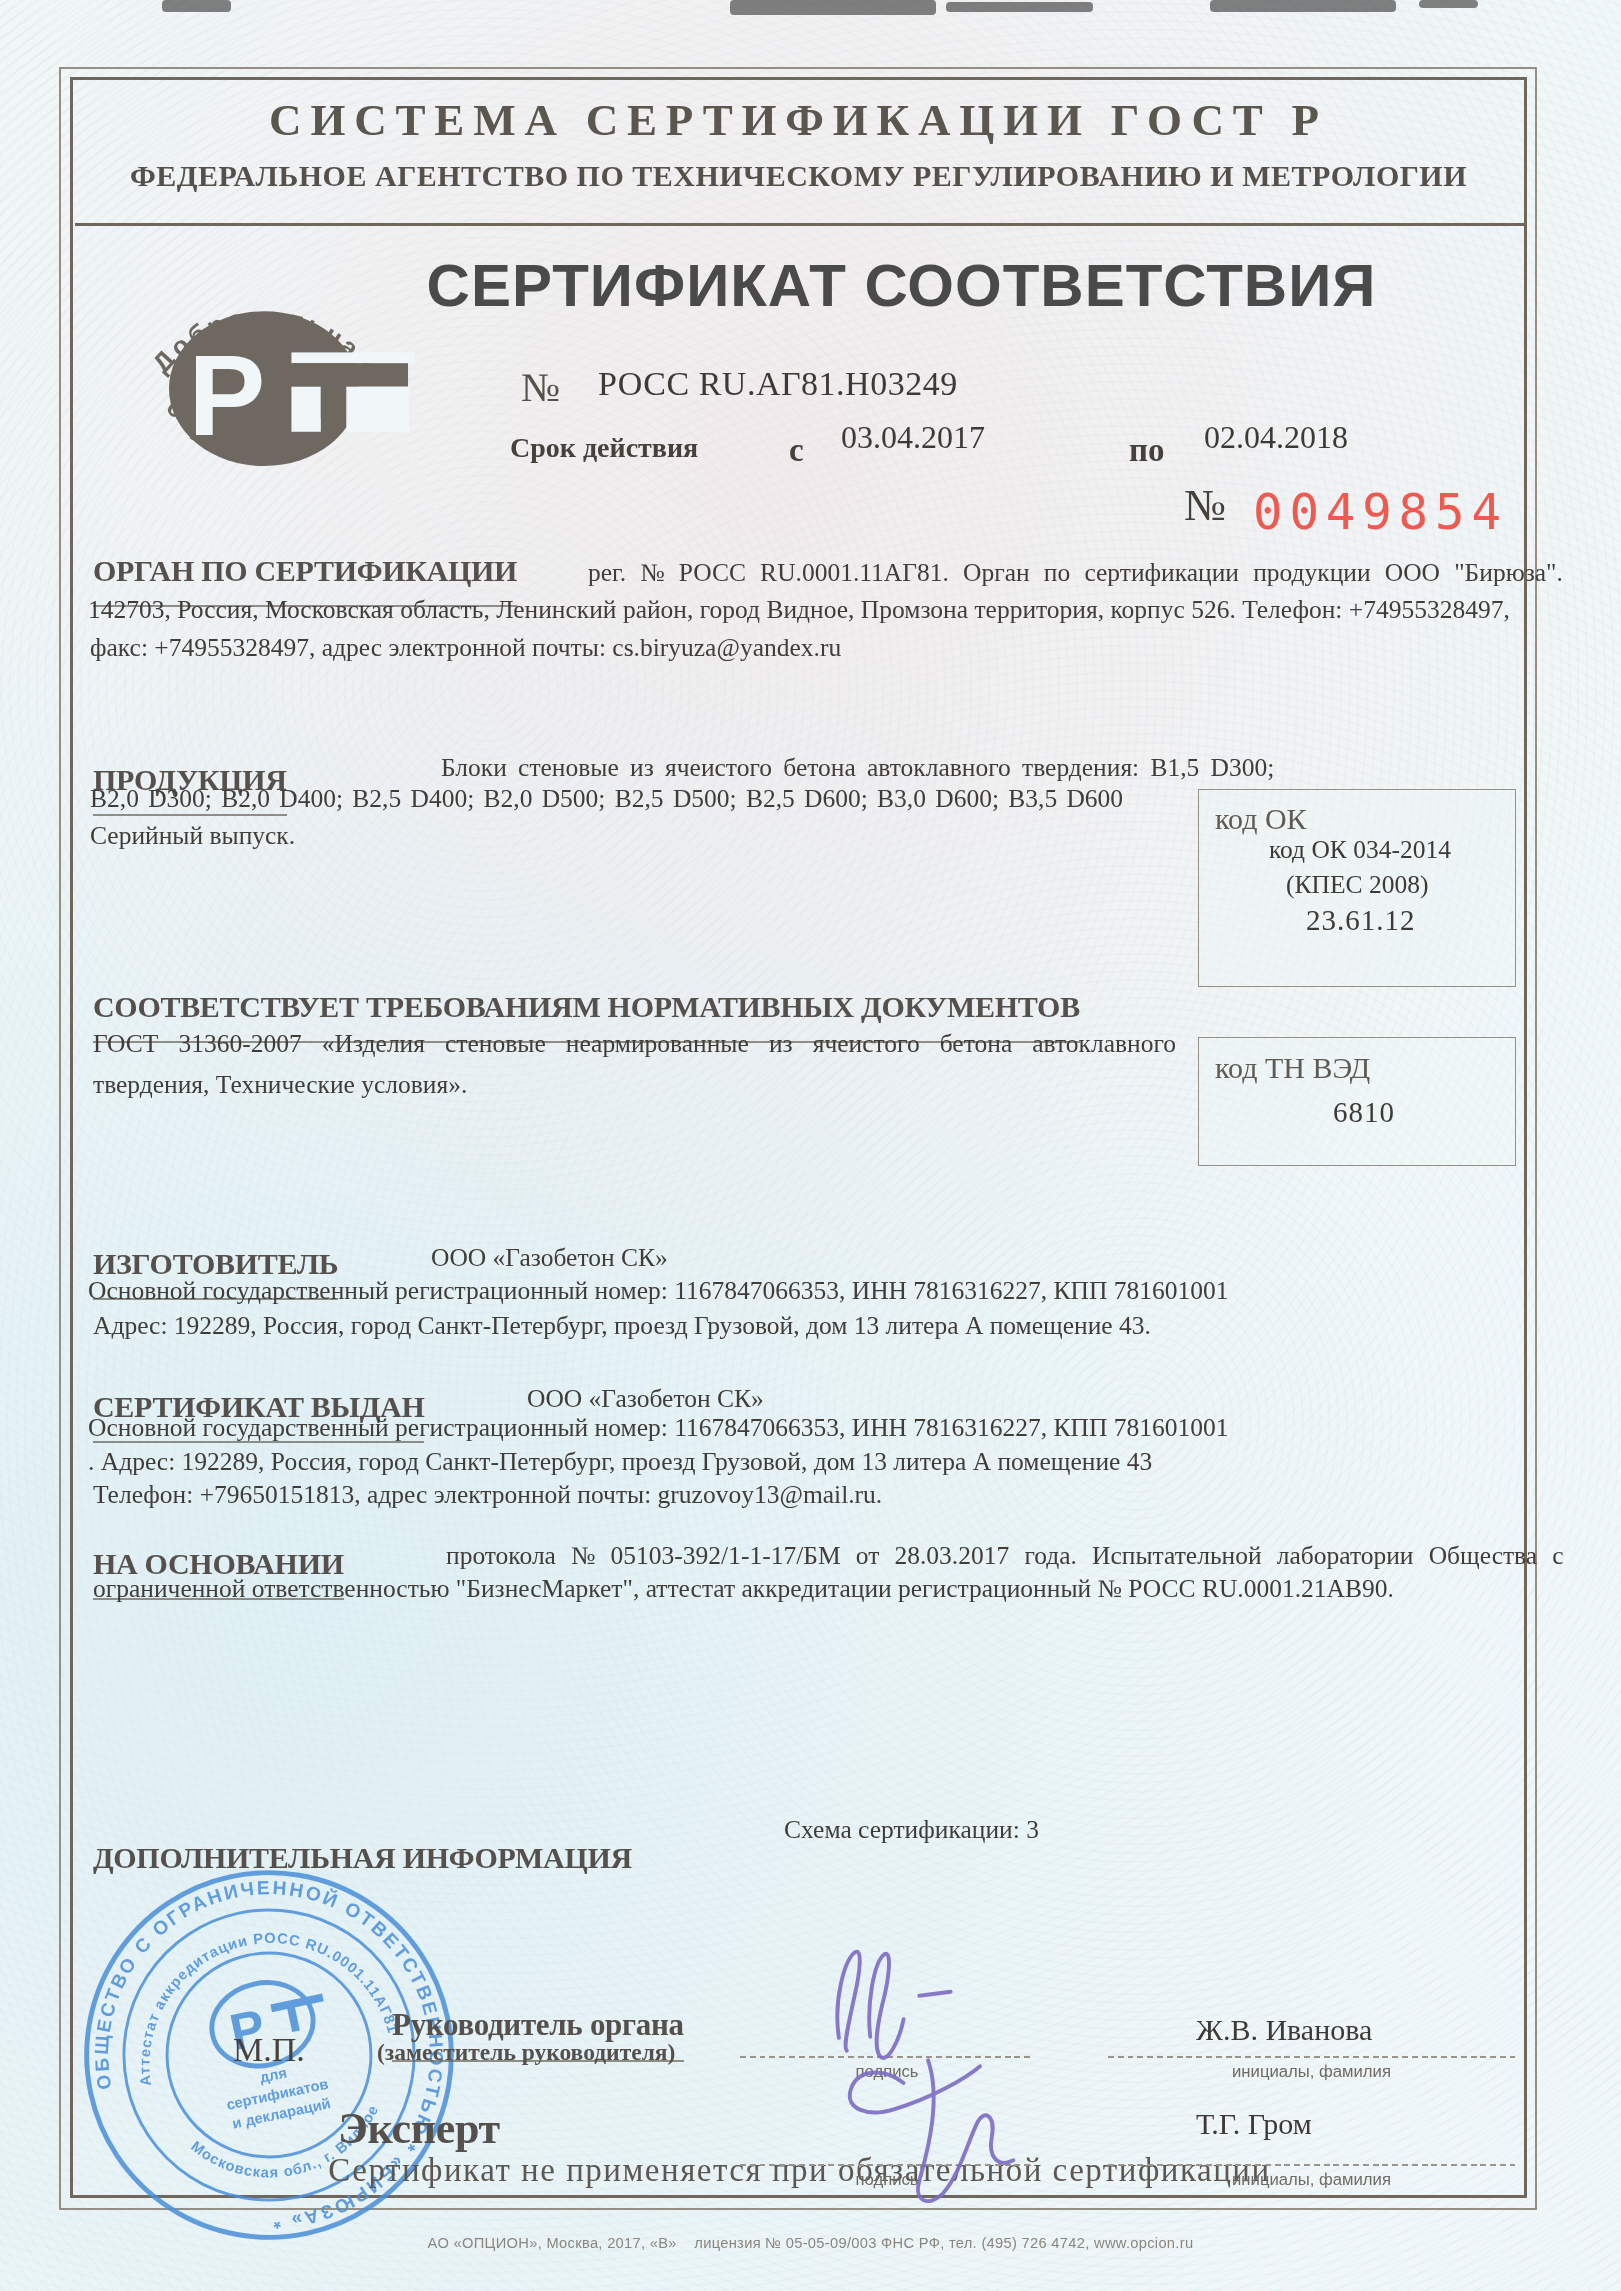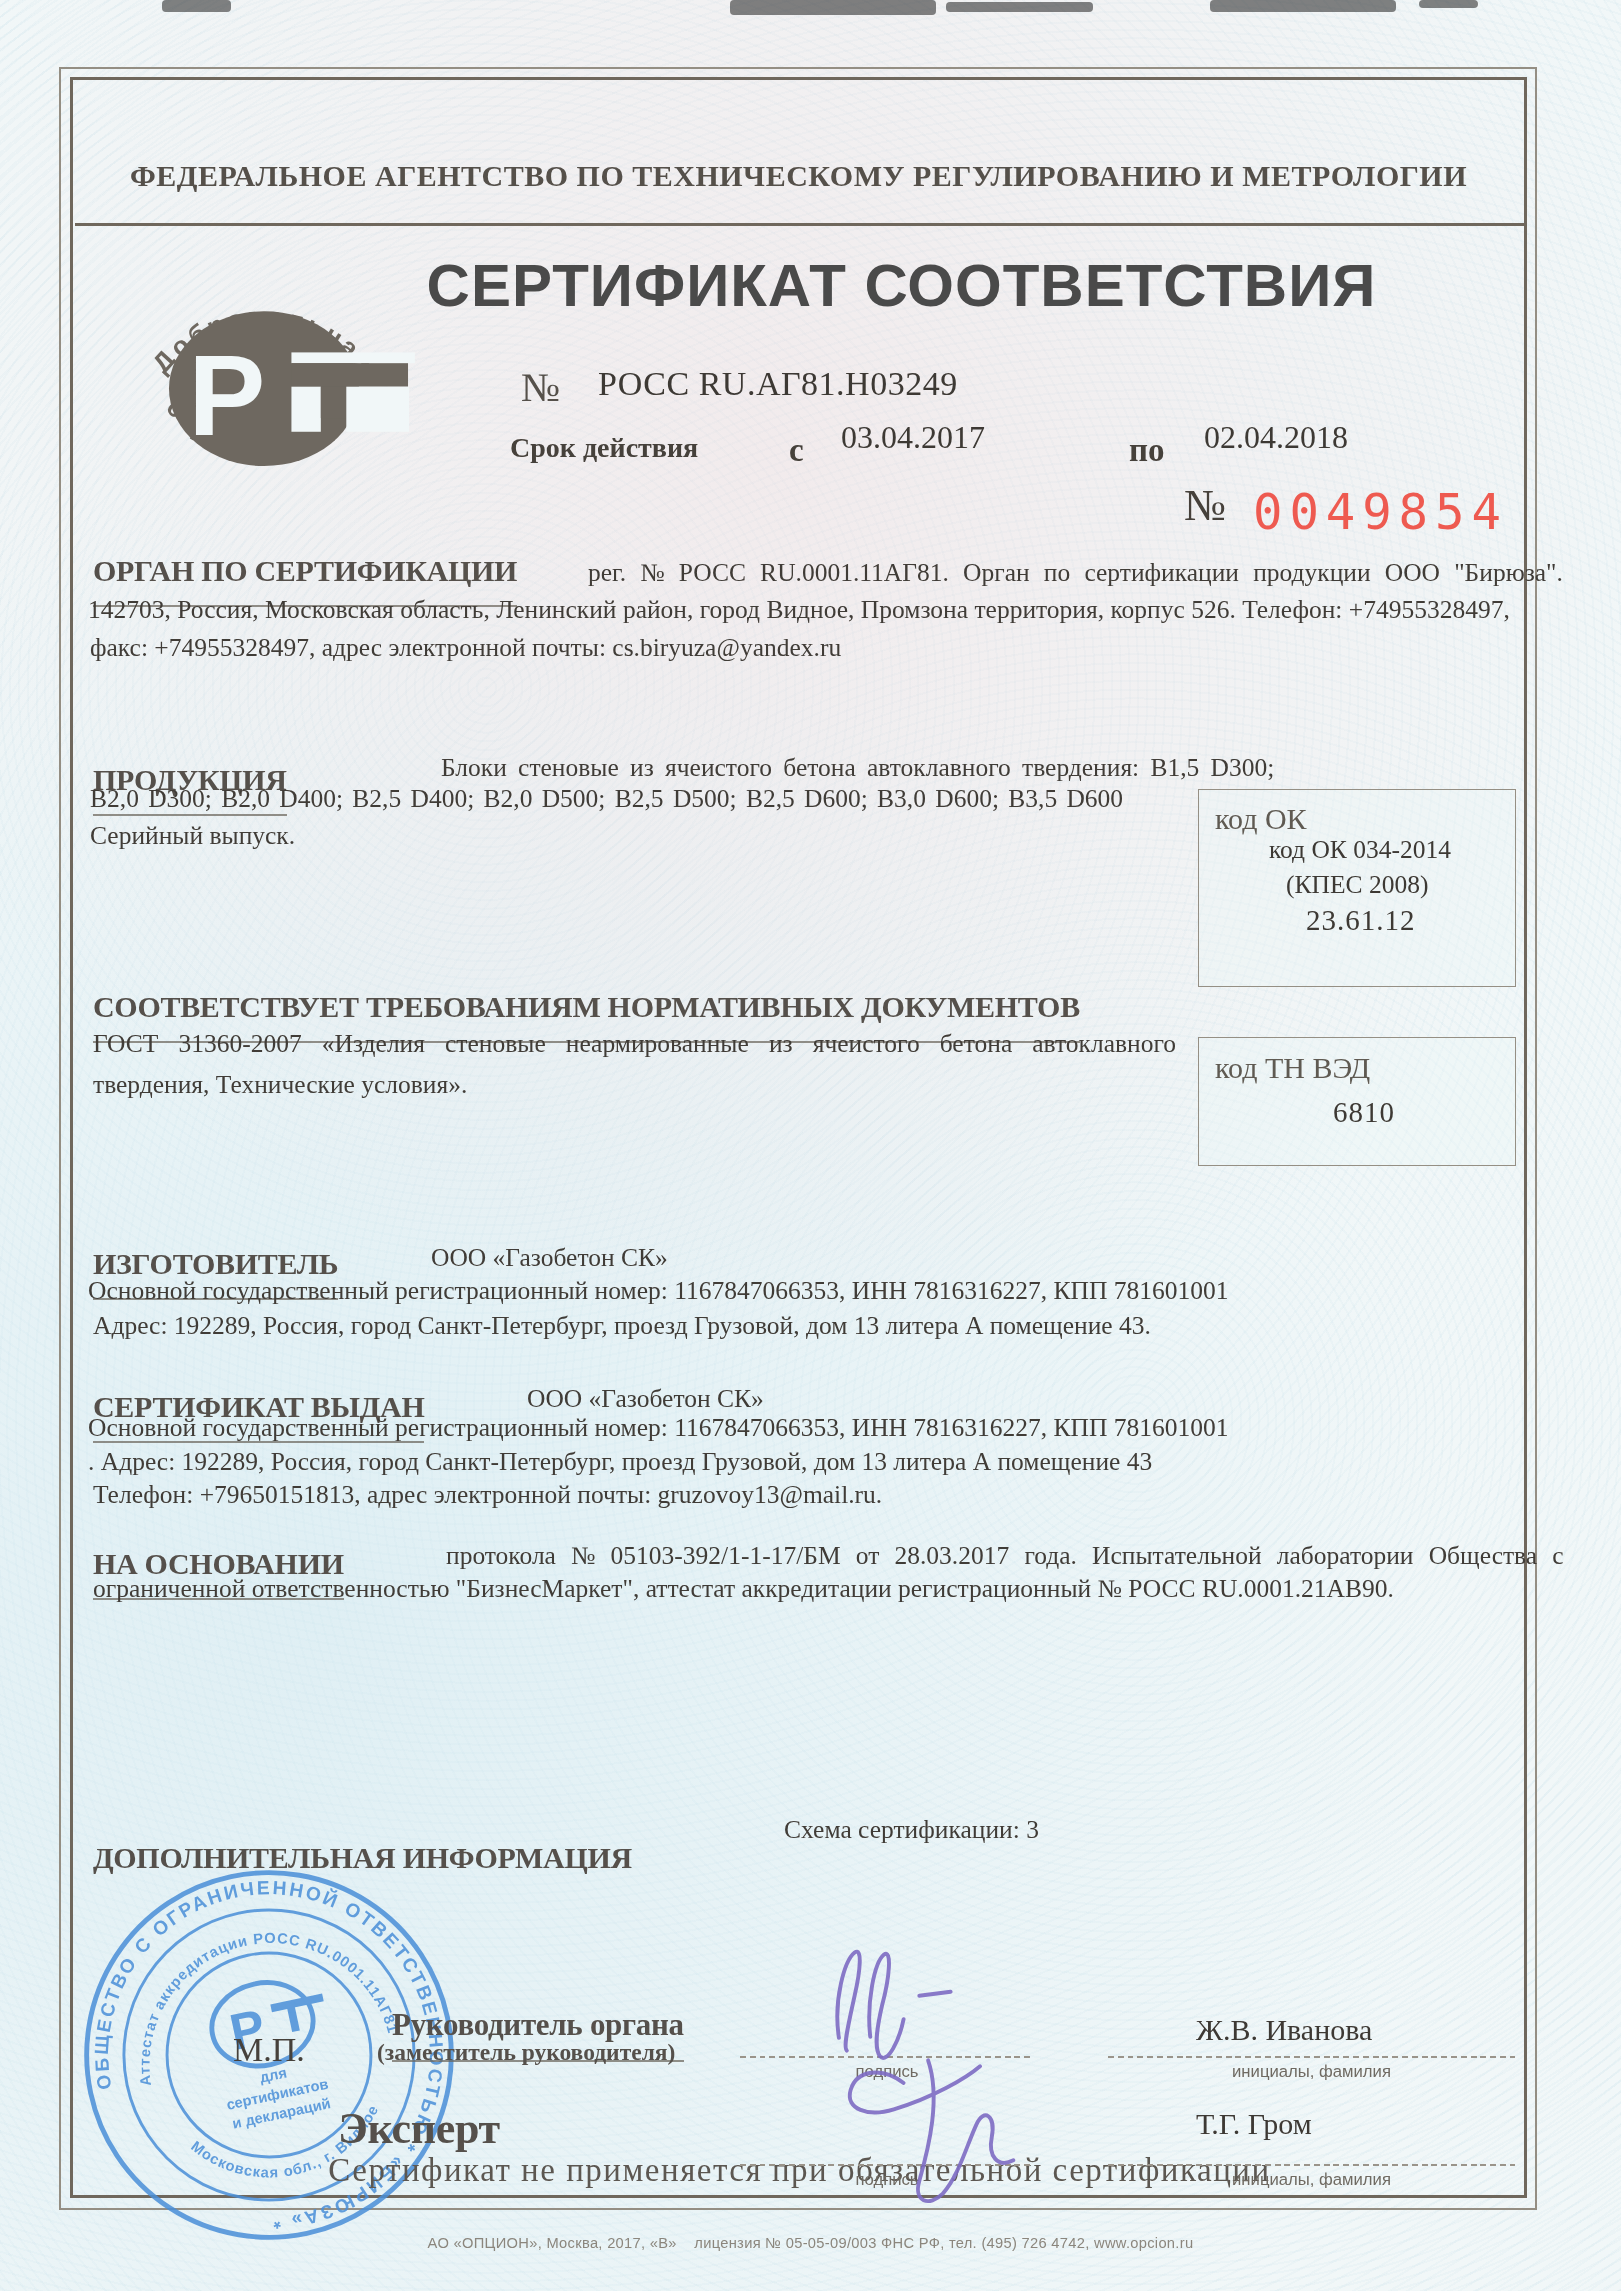--- a/index.html
+++ b/index.html
@@ -39,20 +39,21 @@
 
   <div class="abs artifact" style="left:162px;top:0;width:69px;height:11.8px;"></div>
   <div class="abs artifact" style="left:730px;top:0;width:206px;height:14.7px;"></div>
   <div class="abs artifact" style="left:946px;top:2px;width:147px;height:9.8px;"></div>
   <div class="abs artifact" style="left:1210px;top:0;width:186px;height:11.8px;"></div>
   <div class="abs artifact" style="left:1419px;top:0;width:59px;height:7.8px;"></div>
 
   <div class="abs frame" style="left:59px;top:67px;width:1478px;height:2143px;border:2px solid #948e83;"></div>
   <div class="abs frame" style="left:70px;top:77px;width:1457px;height:2121px;border:3.9px solid #6f675c;"></div>
 
+  <div class="abs serif" style="left:78px;top:94px;width:1441px;text-align:center;font-size:45px;letter-spacing:8.8px;color:#5b564e;font-weight:600;">СИСТЕМА СЕРТИФИКАЦИИ ГОСТ Р</div>
   <div class="abs serif" style="left:78px;top:159px;width:1441px;text-align:center;font-size:30px;letter-spacing:0.5px;color:#55504a;font-weight:600;">ФЕДЕРАЛЬНОЕ АГЕНТСТВО ПО ТЕХНИЧЕСКОМУ РЕГУЛИРОВАНИЮ И МЕТРОЛОГИИ</div>
   <div class="abs" style="left:75px;top:223px;width:1449px;height:2.9px;background:#6f675c;"></div>
 
   <div class="abs" style="left:116px;top:227px;width:296px;height:290px;">
     <svg width="296" height="290" viewBox="-151 -148 302 296">
       <defs>
         <path id="logoArcTop" d="M -122,42 A 128 128 0 0 1 122,42" fill="none"></path>
         <path id="logoArcBot" d="M -126,-8 A 132 132 0 0 0 126,-8" fill="none"></path>
       </defs>
       <text font-family="Liberation Sans, DejaVu Sans, sans-serif" font-size="27" font-weight="bold" fill="#6e6860" letter-spacing="3">

